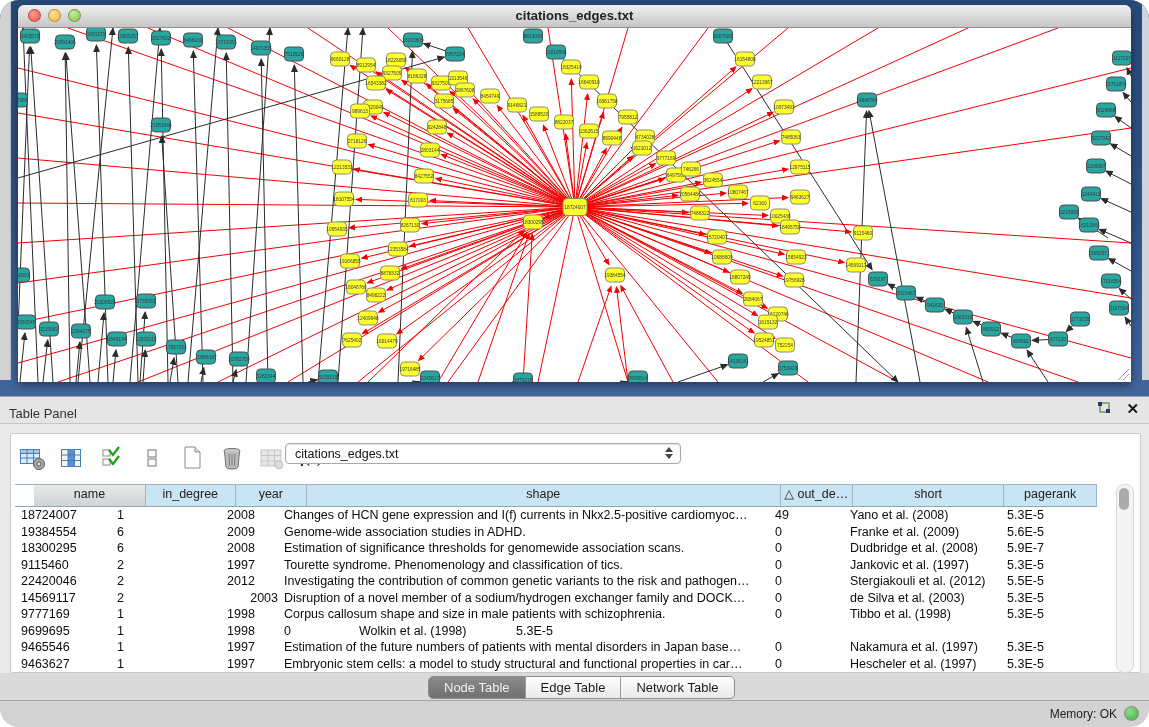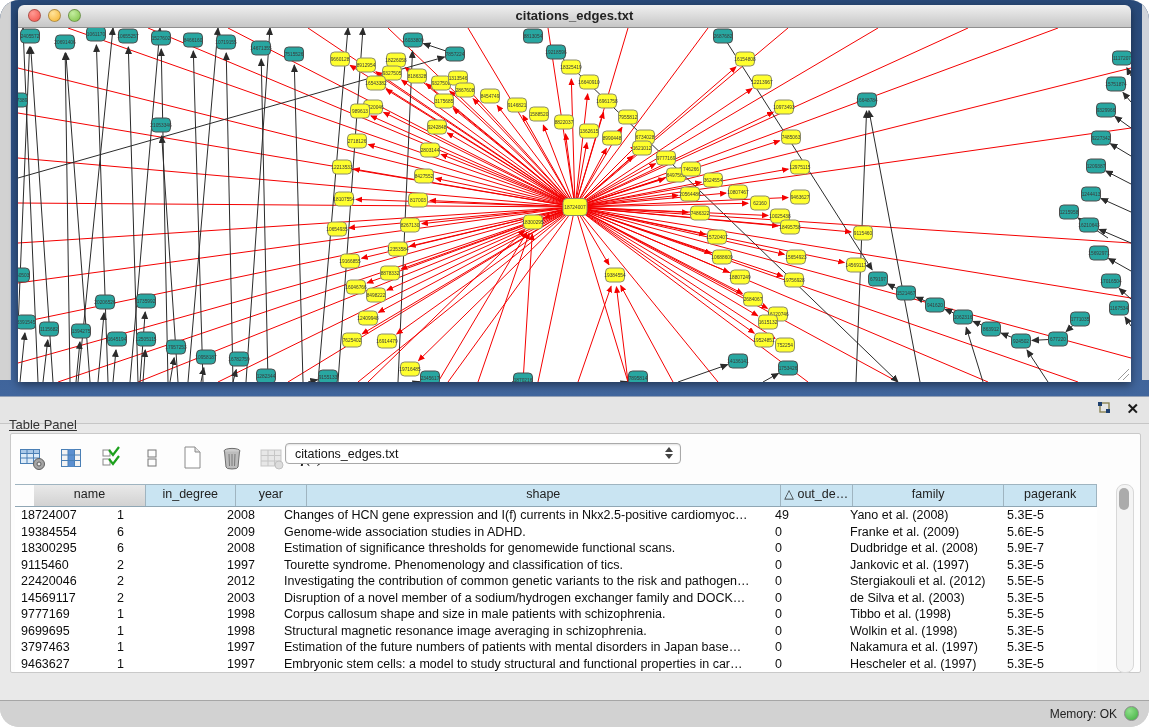--- a/index.html
+++ b/index.html
@@ -27,21 +27,21 @@
   #net-canvas{display:block;width:1113px;height:354px;background:#fff;}
   .net-node{stroke-width:1;}
   .net-label{font-family:"Liberation Sans",sans-serif;font-size:4.8px;fill:#3a3a3a;}
   .e-red{stroke:#f40000;stroke-width:1;fill:none;}
   .e-black{stroke:#2b2b2b;stroke-width:1;fill:none;}
 
   
   .table-panel{position:absolute;left:0;top:396px;width:1149px;height:304px;background:#e9e9e9;border-top:1px solid #93a0b5;}
   .panel-titlebar{position:absolute;left:0;top:0;width:100%;height:26px;background:#e5e5e5;
                   border-bottom:1px solid #c6c6c6;font-size:13px;color:#333;}
-  .panel-title{position:absolute;left:9px;top:20px;text-decoration:underline;}
+  .panel-title{position:absolute;left:9px;top:9px;}
   .panel-tb-icons{position:absolute;right:10px;top:4px;display:flex;gap:14px;align-items:center;}
   .close-x{font-size:15px;font-weight:bold;color:#1a1a1a;line-height:16px;cursor:default;}
 
   .panel-content{position:absolute;left:10px;top:36px;width:1129px;height:238px;
                  background:#fdfdfd;border:1px solid #c9c9c9;border-radius:2px;}
   .toolbar{position:absolute;left:6px;top:4px;height:40px;display:flex;align-items:center;gap:10px;}
   .tbtn{width:30px;height:30px;display:flex;align-items:center;justify-content:center;}
   .fx{font-family:"Liberation Serif",serif;font-style:italic;font-weight:bold;font-size:15px;color:#222;}
   .combo{position:absolute;left:274px;top:9px;width:396px;height:21px;background:#fff;
          border:1px solid #a9a9a9;border-radius:4px;box-shadow:inset 0 1px 2px rgba(0,0,0,.12);
@@ -633,21 +633,21 @@
         </span>
       </div>
 
       <div class="grid">
         <div class="thead" id="thead">
             <div class="th first" style="width: 116px; margin-left: 19px;">name</div>
             <div class="th" style="width: 93px;">in_degree</div>
             <div class="th" style="width: 74px;">year</div>
             <div class="th" style="width: 491px;">shape</div>
             <div class="th" style="width: 75px;">△ out_de…</div>
-            <div class="th" style="width: 157px;">family</div>
+            <div class="th" style="width: 157px;">short</div>
             <div class="th" style="width: 96px;">pagerank</div>
           </div>
         <div id="tbody">
             <div class="trow">
               <div class="td" style="width: 96px;">18724007</div>
               <div class="td" style="width: 93px;">1</div>
               <div class="td center" style="width: 74px;">2008</div>
               <div class="td" style="width: 491px;">Changes of HCN gene expression and I(f) currents in Nkx2.5-positive cardiomyoc…</div>
               <div class="td" style="width: 75px;">49</div>
               <div class="td" style="width: 157px;">Yano et al. (2008)</div>
@@ -659,21 +659,21 @@
               <div class="td center" style="width: 74px;">2009</div>
               <div class="td" style="width: 491px;">Genome-wide association studies in ADHD.</div>
               <div class="td" style="width: 75px;">0</div>
               <div class="td" style="width: 157px;">Franke et al. (2009)</div>
               <div class="td" style="width: 96px;">5.6E-5</div>
             </div>
             <div class="trow">
               <div class="td" style="width: 96px;">18300295</div>
               <div class="td" style="width: 93px;">6</div>
               <div class="td center" style="width: 74px;">2008</div>
-              <div class="td" style="width: 491px;">Estimation of significance thresholds for genomewide functional scans.</div>
+              <div class="td" style="width: 491px;">Estimation of significance thresholds for genomewide association scans.</div>
               <div class="td" style="width: 75px;">0</div>
               <div class="td" style="width: 157px;">Dudbridge et al. (2008)</div>
               <div class="td" style="width: 96px;">5.9E-7</div>
             </div>
             <div class="trow">
               <div class="td" style="width: 96px;">9115460</div>
               <div class="td" style="width: 93px;">2</div>
               <div class="td center" style="width: 74px;">1997</div>
               <div class="td" style="width: 491px;">Tourette syndrome. Phenomenology and classification of tics.</div>
               <div class="td" style="width: 75px;">0</div>
@@ -685,46 +685,45 @@
               <div class="td" style="width: 93px;">2</div>
               <div class="td center" style="width: 74px;">2012</div>
               <div class="td" style="width: 491px;">Investigating the contribution of common genetic variants to the risk and pathogen…</div>
               <div class="td" style="width: 75px;">0</div>
               <div class="td" style="width: 157px;">Stergiakouli et al. (2012)</div>
               <div class="td" style="width: 96px;">5.5E-5</div>
             </div>
             <div class="trow">
               <div class="td" style="width: 96px;">14569117</div>
               <div class="td" style="width: 93px;">2</div>
-              <div class="td center" style="width: 74px;">2003</div>
+              <div class="td center" style="width: 74px; text-align: right;">2003</div>
               <div class="td" style="width: 491px;">Disruption of a novel member of a sodium/hydrogen exchanger family and DOCK…</div>
               <div class="td" style="width: 75px;">0</div>
               <div class="td" style="width: 157px;">de Silva et al. (2003)</div>
               <div class="td" style="width: 96px;">5.3E-5</div>
             </div>
             <div class="trow">
               <div class="td" style="width: 96px;">9777169</div>
               <div class="td" style="width: 93px;">1</div>
               <div class="td center" style="width: 74px;">1998</div>
               <div class="td" style="width: 491px;">Corpus callosum shape and size in male patients with schizophrenia.</div>
               <div class="td" style="width: 75px;">0</div>
               <div class="td" style="width: 157px;">Tibbo et al. (1998)</div>
               <div class="td" style="width: 96px;">5.3E-5</div>
             </div>
             <div class="trow">
               <div class="td" style="width: 96px;">9699695</div>
               <div class="td" style="width: 93px;">1</div>
               <div class="td center" style="width: 74px;">1998</div>
-              <div class="td" style="width: 491px;">Structural magnetic resonance image averaging in schizophrenia.</div>
               <div class="td" style="width: 75px;">0</div>
               <div class="td" style="width: 157px;">Wolkin et al. (1998)</div>
               <div class="td" style="width: 96px;">5.3E-5</div>
             </div>
             <div class="trow">
-              <div class="td" style="width: 96px;">3797463</div>
+              <div class="td" style="width: 96px;">9465546</div>
               <div class="td" style="width: 93px;">1</div>
               <div class="td center" style="width: 74px;">1997</div>
               <div class="td" style="width: 491px;">Estimation of the future numbers of patients with mental disorders in Japan base…</div>
               <div class="td" style="width: 75px;">0</div>
               <div class="td" style="width: 157px;">Nakamura et al. (1997)</div>
               <div class="td" style="width: 96px;">5.3E-5</div>
             </div>
             <div class="trow">
               <div class="td" style="width: 96px;">9463627</div>
               <div class="td" style="width: 93px;">1</div>
@@ -735,19 +734,26 @@
               <div class="td" style="width: 96px;">5.3E-5</div>
             </div>
           </div>
       </div>
 
       <div class="vscroll">
         <div class="vthumb"></div>
       </div>
     </div>
 
+    <div class="tabs-row">
+      <div class="seg" id="seg">
+          <span class="seg-btn active">Node Table</span>
+          <span class="seg-btn">Edge Table</span>
+          <span class="seg-btn">Network Table</span>
+        </div>
+    </div>
   </div>
 
   <div class="status-bar">
     <span class="mem">Memory: OK</span>
     <span class="mem-dot"></span>
   </div>
 </div>
 
 </body></html>

